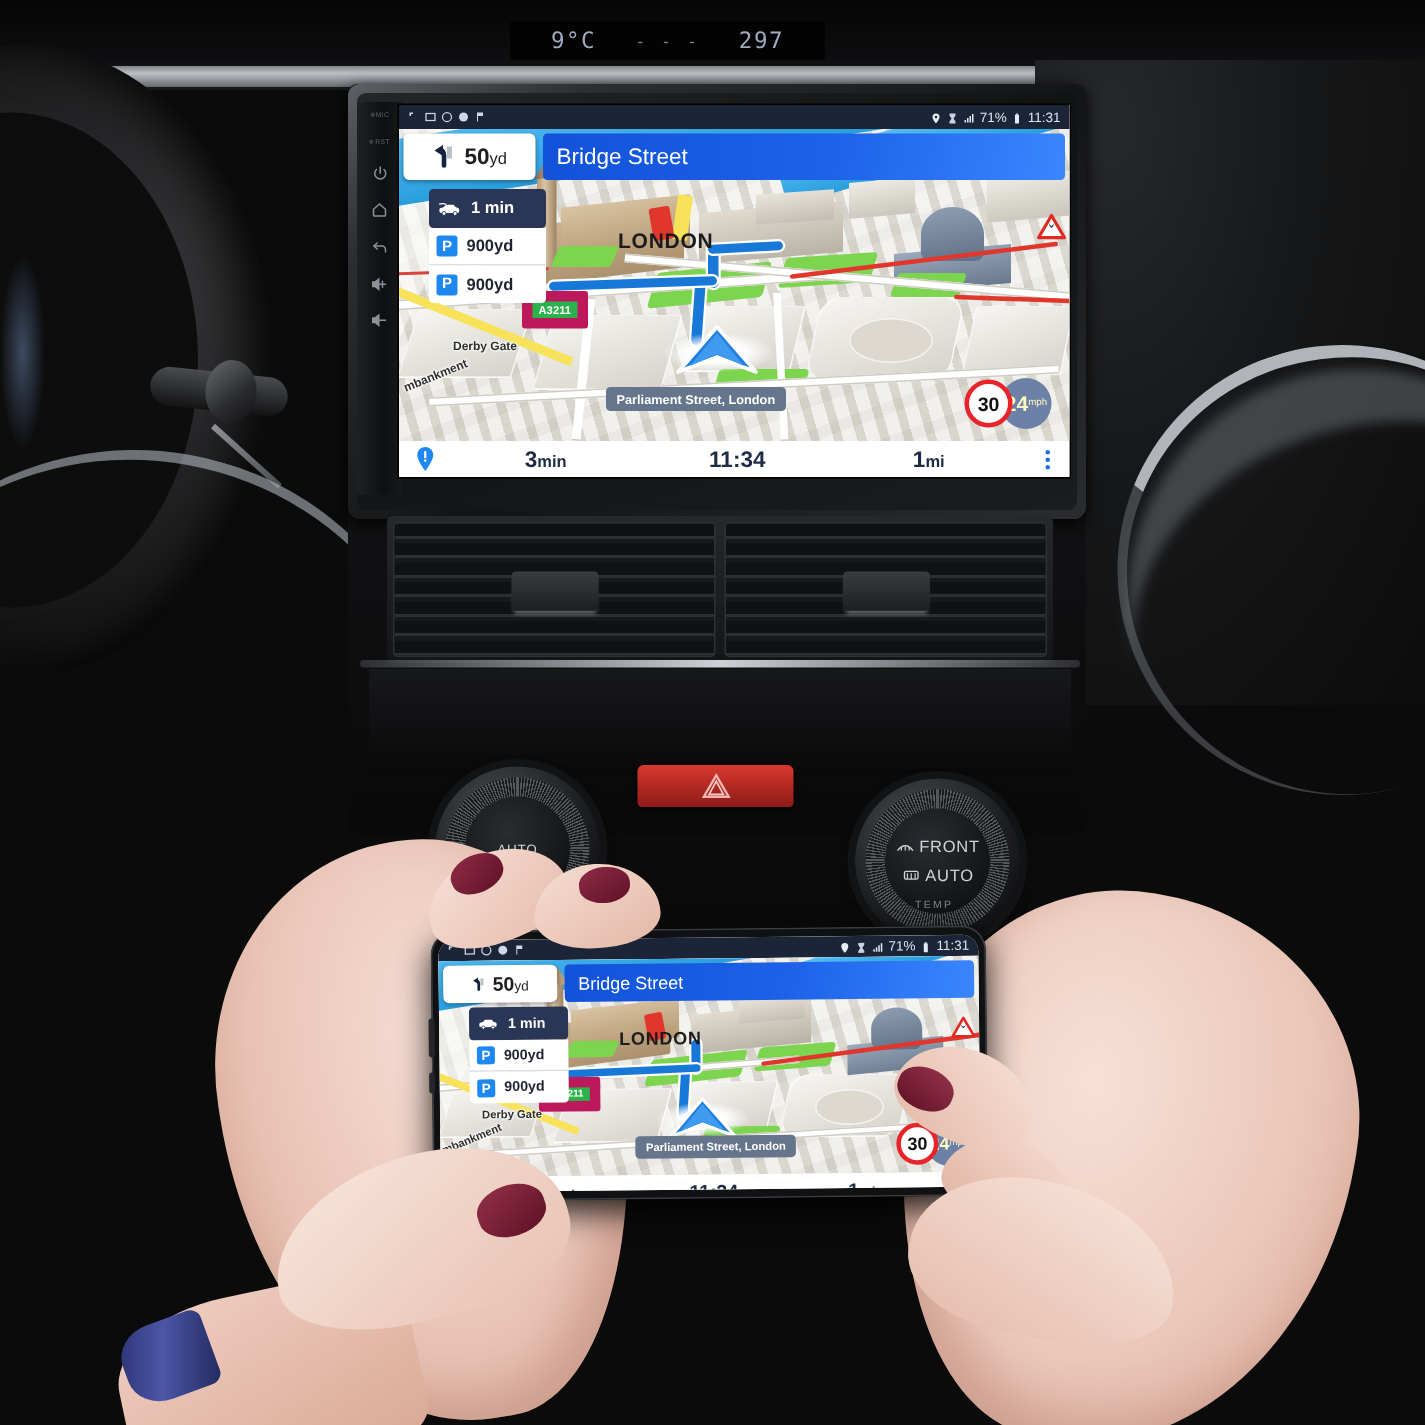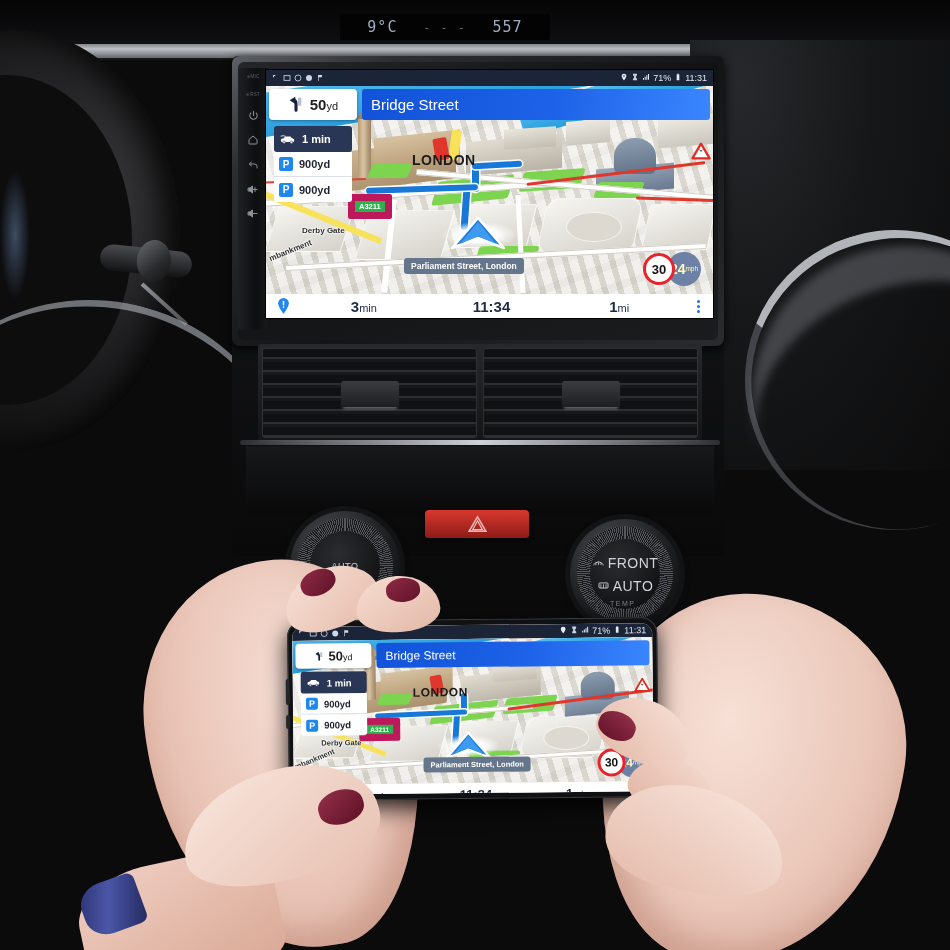--- a/index.html
+++ b/index.html
@@ -127,21 +127,21 @@
     background: #e9e9e4; overflow: hidden;
     box-shadow: 0 0 0 1px #000;
   }
 
   .statusbar {
     height: 16px; background: #1c2538; display: flex; align-items: center;
     justify-content: space-between; padding: 0 6px; color: #dfe6f2;
     font-size: 9px;
   }
   .sb-left { display: flex; gap: 3px; align-items: center; }
-  .sb-right { display: flex; gap: 3px; align-items: flex-start; font-size: 9px; }
+  .sb-right { display: flex; gap: 3px; align-items: flex-end; font-size: 9px; }
   .sb-ico { width: 8px; height: 8px; display: inline-block; }
 
   .map-area { position: relative; height: 208px; overflow: hidden; background: #e8e6df; }
 
   
   .map-base { position: absolute; inset: 0; background: #e7e5dd; }
   .map-bldg-field {
     position: absolute; inset: 0;
     background:
       linear-gradient(115deg, rgba(255,255,255,.5) 0 12%, transparent 12% 14%),
@@ -254,21 +254,21 @@
   .turn-dist { font-size: 15px; font-weight: bold; color: #1e1e1e; }
   .turn-dist .u { font-size: 11px; font-weight: normal; }
 
   .street-banner {
     position: absolute; left: 96px; top: 3px; right: 3px; height: 31px;
     background: linear-gradient(100deg,#1152d8 0%, #1d62e8 55%, #3a86ff 100%);
     border-radius: 3px; display: flex; align-items: center; padding-left: 9px;
     color: #fff; font-size: 15px;
   }
 
-  .side-cards { position: absolute; left: 8px; top: 40px; width: 78px; }
+  .side-cards { position: absolute; left: 20px; top: 40px; width: 78px; }
   .eta-card {
     background: #2a3655; color: #fff; border-radius: 3px; height: 26px;
     display: flex; align-items: center; gap: 6px; padding: 0 6px;
     font-size: 11px; font-weight: bold;
   }
   .poi-card {
     background: #fff; height: 25px; display: flex; align-items: center; gap: 6px;
     padding: 0 5px; font-size: 11px; font-weight: bold; color: #1f2330;
     border-bottom: 1px solid #dbdfe6;
   }
@@ -303,21 +303,21 @@
   }
   .speed-cur .v { font-size: 14px; font-weight: bold; }
   .speed-cur .u { font-size: 6.5px; margin-top: 1px; }
 
   .bottombar {
     height: 24px; background: #ffffff; display: flex; align-items: center;
     color: #1d2b45; position: relative;
   }
   .bb-pin { width: 34px; display: flex; justify-content: center; }
   .bb-item { flex: 1; text-align: center; font-size: 15px; font-weight: bold; }
-  .bb-item .u { font-size: 11px; font-weight: normal; }
+  .bb-item .u { font-size: 11px; font-weight: bold; }
   .bb-menu { width: 30px; display: flex; flex-direction: column; align-items: center; gap: 2px; }
   .bb-menu i { width: 3px; height: 3px; background: #1e73d8; border-radius: 50%; display: block;}
 
   
   .vent-block {
     position: absolute; left: 258px; top: 344px; width: 444px; height: 98px;
     background: linear-gradient(180deg, #26282b, #141516);
     border-radius: 4px; display: flex; gap: 6px; padding: 4px;
   }
   .vent {
@@ -364,21 +364,21 @@
     background: repeating-conic-gradient(#54575c 0 1.2deg, #1a1b1d 1.2deg 2.6deg);
   }
   .knob-face {
     position: absolute; inset: 20px; border-radius: 50%;
     background: radial-gradient(circle at 40% 32%, #2a2c2f, #0a0b0c);
     display: flex; flex-direction: column; align-items: center; justify-content: center;
     gap: 7px; color: #cfd4da; font-size: 9px; letter-spacing: .5px;
   }
   .knob-left { left: 60px; top: 16px; }
   .knob-right { left: 340px; top: 24px; }
-  .defrost-row { display: flex; align-items: center; gap: 3px; font-size: 14px; }
+  .defrost-row { display: flex; align-items: center; gap: 3px; font-size: 11px; }
 
   
   #phone {
     position: absolute; left: 288px; top: 619px; width: 370px; height: 180px;
     background: #101113; border-radius: 16px; padding: 6px 5px;
     box-shadow: 0 8px 22px rgba(0,0,0,.85), inset 0 0 0 1px #3b3d41;
     transform: rotate(-0.6deg);
   }
   #phone-screen {
     width: 100%; height: 100%; border-radius: 11px; overflow: hidden;
@@ -490,21 +490,21 @@
 </head>
 <body>
 
 <div id="car-interior">
 
   <div class="dash-upper"></div>
 
   <div class="dash-lcd">
     <span>9°C</span>
     <span class="lcd-dots">- - -</span>
-    <span>557</span>
+    <span>297</span>
   </div>
   <div class="dash-shelf"></div>
 
   <div class="steer-wheel"></div>
   <div class="steer-inner"></div>
   <div class="cluster-glow"></div>
   <div class="stalk"></div>
   <div class="stalk-knob"></div>
   <div class="stalk-rod"></div>
 

